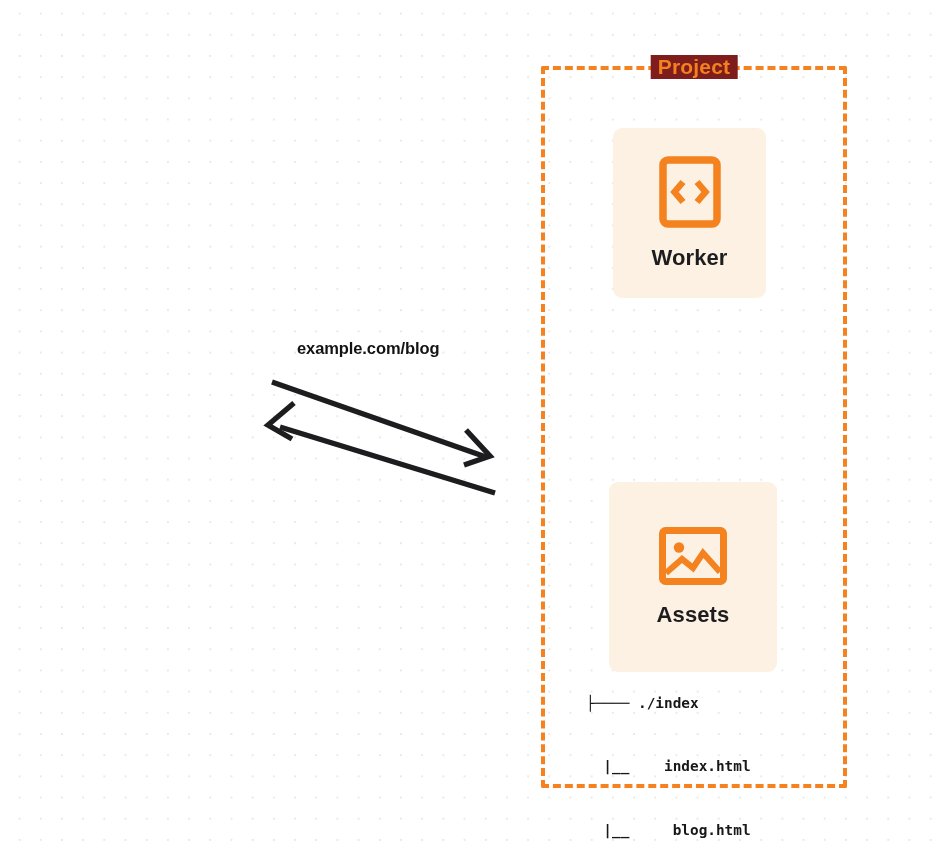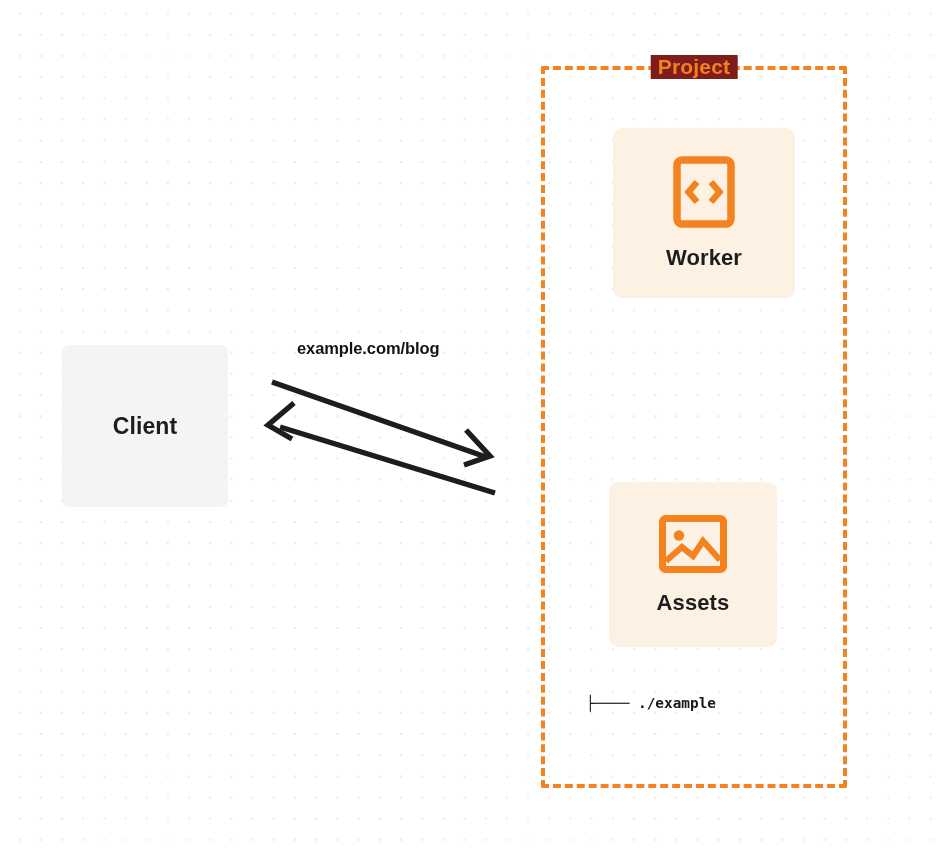--- a/index.html
+++ b/index.html
@@ -111,28 +111,28 @@
     background: #fdf1e4;
     border-radius: 9px;
     display: flex;
     flex-direction: column;
     align-items: center;
     justify-content: center;
   }
   .card-worker {
     left: 613px;
     top: 128px;
-    width: 182px;
+    width: 153px;
     height: 170px;
   }
   .card-assets {
     left: 609px;
     top: 482px;
     width: 168px;
-    height: 165px;
+    height: 190px;
   }
   .card-icon {
     display: block;
     margin-bottom: 16px;
   }
   .card-label {
     font-size: 22px;
     font-weight: 700;
     color: #1d1d1f;
     letter-spacing: 0.1px;
@@ -150,23 +150,20 @@
     color: #17181a;
     white-space: pre;
   }
   .file-tree div { white-space: pre; }
 </style>
 </head>
 <body>
 
 <div id="canvas">
 
-  <div class="client-box">
-    <span class="client-label">Client</span>
-  </div>
 
   <div class="edge-label">example.com/blog</div>
 
   <svg class="arrow-svg" viewBox="0 0 265 150">
 
     <g>
       <line class="arrow-line" x1="22" y1="22" x2="236" y2="97"></line>
       <polyline class="arrow-head" points="216,70 240,96 214,105"></polyline>
     </g>
 
@@ -192,17 +189,19 @@
   <div class="card card-assets">
     <svg class="card-icon" width="70" height="60" viewBox="0 0 70 60">
       <rect x="4.5" y="4.5" width="61" height="51" rx="3" ry="3" fill="none" stroke="#f3821f" stroke-width="7"></rect>
       <circle cx="21" cy="21.5" r="5.2" fill="#f3821f"></circle>
       <polyline points="8,47 24,33 35,42 45,27 62,46" fill="none" stroke="#f3821f" stroke-width="6.2" stroke-linecap="butt" stroke-linejoin="miter"></polyline>
     </svg>
     <span class="card-label">Assets</span>
   </div>
 
   <div class="file-tree">
-    <div>├──── ./example</div>
+    <div>├──── ./index</div>
+    <div>  |__    index.html</div>
+    <div>  |__     blog.html</div>
     
   </div>
 
 </div>
 
 </body></html>

